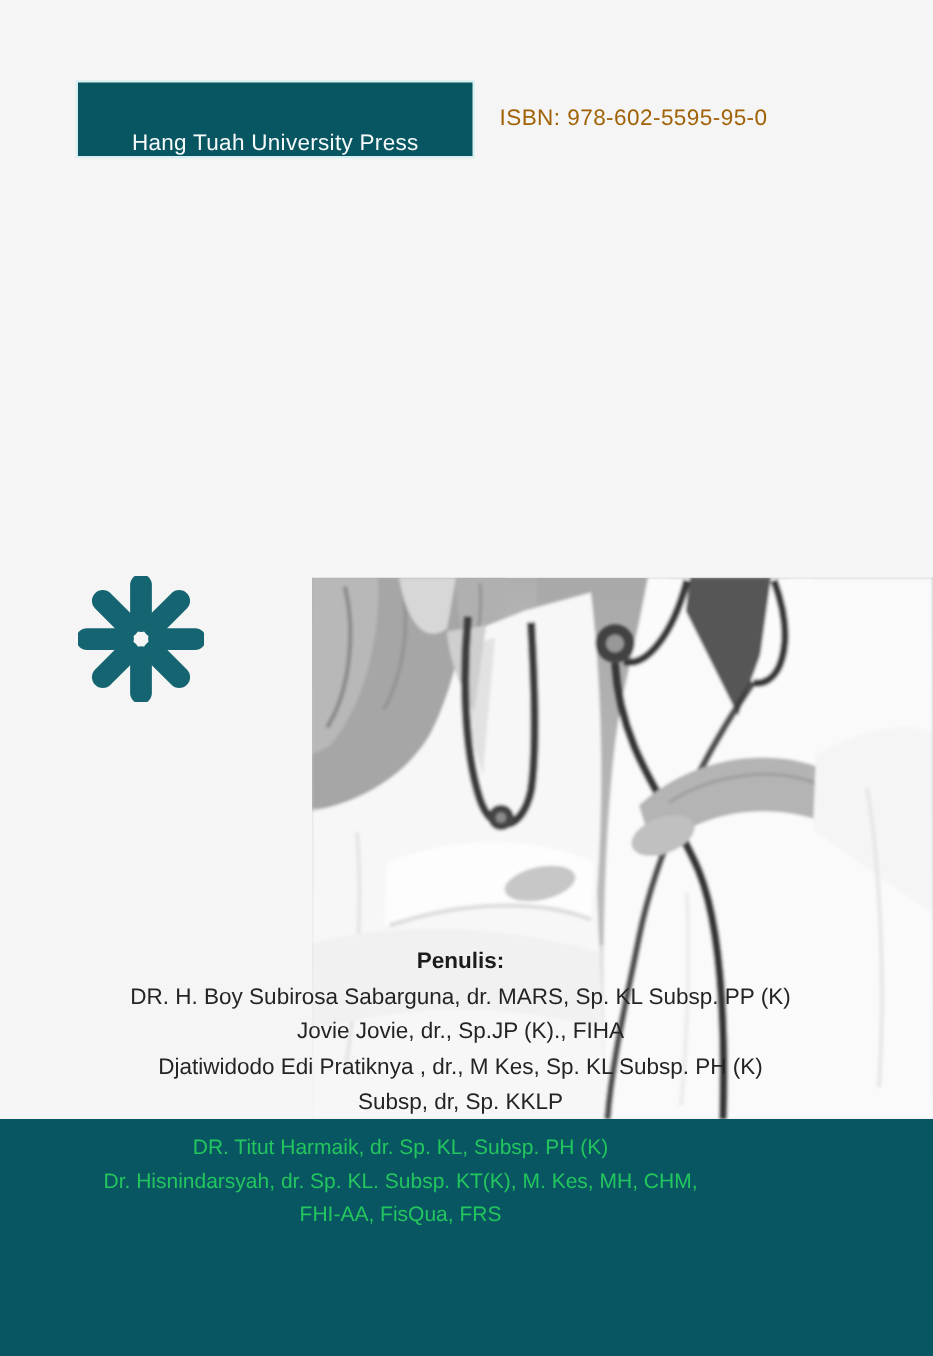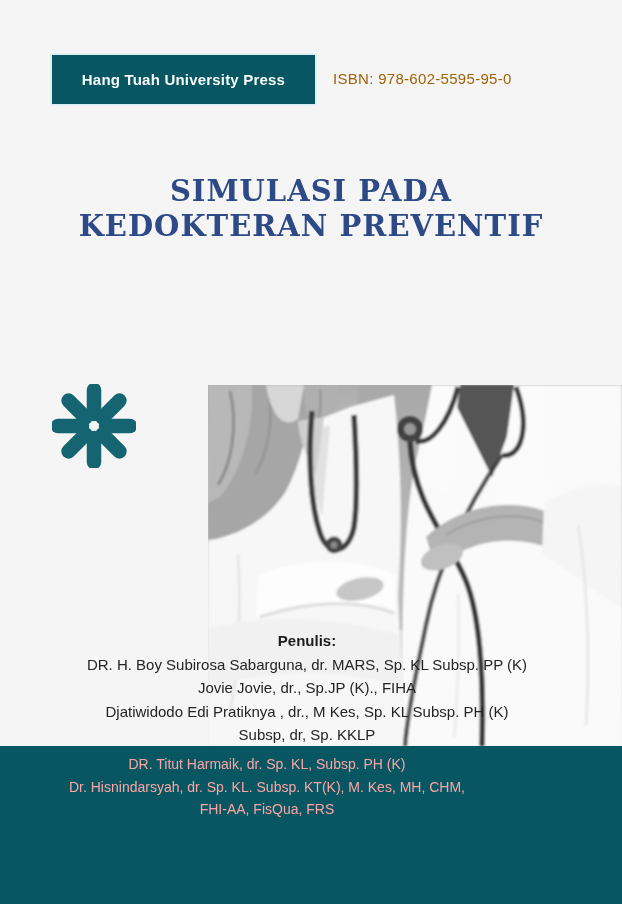--- a/index.html
+++ b/index.html
@@ -5,23 +5,22 @@
   html,body{margin:0;padding:0;}
   body{width:622px;height:904px;font-family:"Liberation Sans",sans-serif;}
   .page{
     position:relative;width:622px;height:904px;overflow:hidden;
     background:var(--page-bg,#f4f5f4);
   }
   
   .press-box{
     position:absolute;left:52px;top:55px;width:263px;height:49px;
     background:var(--teal,#085661);
-    display:flex;align-items:center;justify-content:center;
+    display:flex;align-items:flex-end;justify-content:center;
     box-shadow:0 0 0 1.5px rgba(210,238,240,.85);
-    font-weight:bold;
   }
   .press-box span{color:#f7fbfb;font-size:15px;letter-spacing:.2px;}
   .isbn{
     position:absolute;left:333px;top:70px;font-size:15px;color:#a16207;
     letter-spacing:.3px;
   }
   
   .title{
     position:absolute;left:0;top:174px;width:622px;margin:0;
     text-align:center;font-family:"DejaVu Serif",serif;font-weight:bold;
@@ -43,37 +42,33 @@
     font-size:15px;line-height:23.5px;color:#242424;
   }
   .authors .heading{font-weight:bold;color:#1c1c1c;}
   
   .band{
     position:absolute;left:0;top:746px;width:622px;height:158px;
     background:var(--teal,#085661);
   }
   .band-inner{
     width:534px;padding-top:7px;text-align:center;
-    font-size:14px;line-height:22.5px;color:#fca5a5;
+    font-size:14px;line-height:22.5px;color:#22c55e;
   }
 </style>
 </head>
 <body>
 
 <div class="page">
 
   <div class="press-box">
     <span>Hang Tuah University Press</span>
   </div>
   <div class="isbn">ISBN: 978-602-5595-95-0</div>
 
-  <h1 class="title">
-    <span>SIMULASI PADA</span>
-    <span>KEDOKTERAN PREVENTIF</span>
-  </h1>
 
   <div class="logo">
     <svg viewBox="0 0 84 84" xmlns="http://www.w3.org/2000/svg">
       <g stroke="#146571" stroke-width="14.5" stroke-linecap="round" fill="none">
         <line x1="42" y1="30" x2="42" y2="6"></line>
         <line x1="42" y1="30" x2="42" y2="6" transform="rotate(45 42 42)"></line>
         <line x1="42" y1="30" x2="42" y2="6" transform="rotate(90 42 42)"></line>
         <line x1="42" y1="30" x2="42" y2="6" transform="rotate(135 42 42)"></line>
         <line x1="42" y1="30" x2="42" y2="6" transform="rotate(180 42 42)"></line>
         <line x1="42" y1="30" x2="42" y2="6" transform="rotate(225 42 42)"></line>

